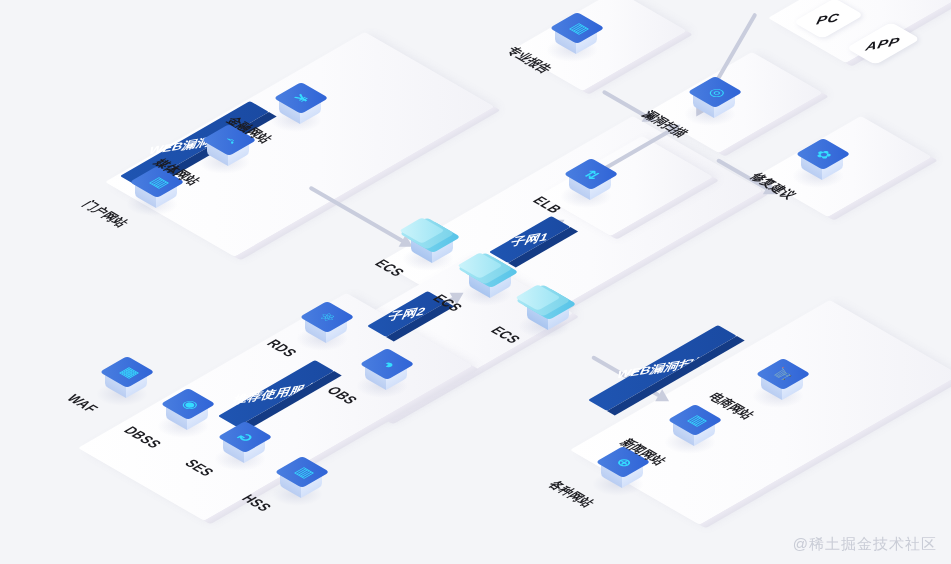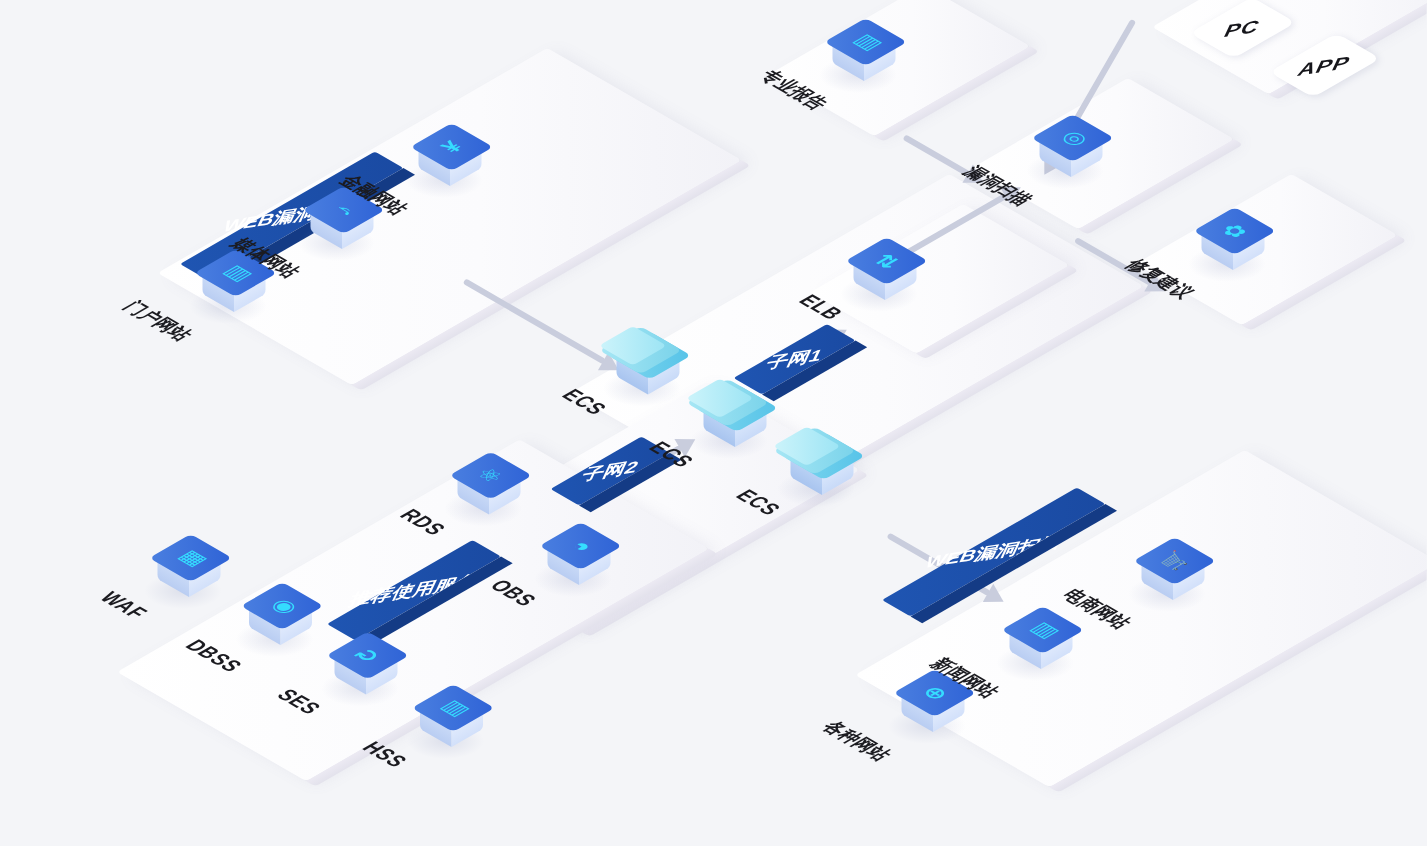--- a/index.html
+++ b/index.html
@@ -388,13 +388,14 @@
     <div class="cube">
       <div class="shadow"></div>
         <div class="left"></div>
         <div class="right"></div>
       <div class="top"></div>
         <div class="ico">✿</div>
     </div>
     <div class="lbl" style="left:-56px;top:-2px;">修复建议</div>
   </div>
 
+  <div class="watermark">@稀土掘金技术社区</div>
 </div>
 
 </body></html>

